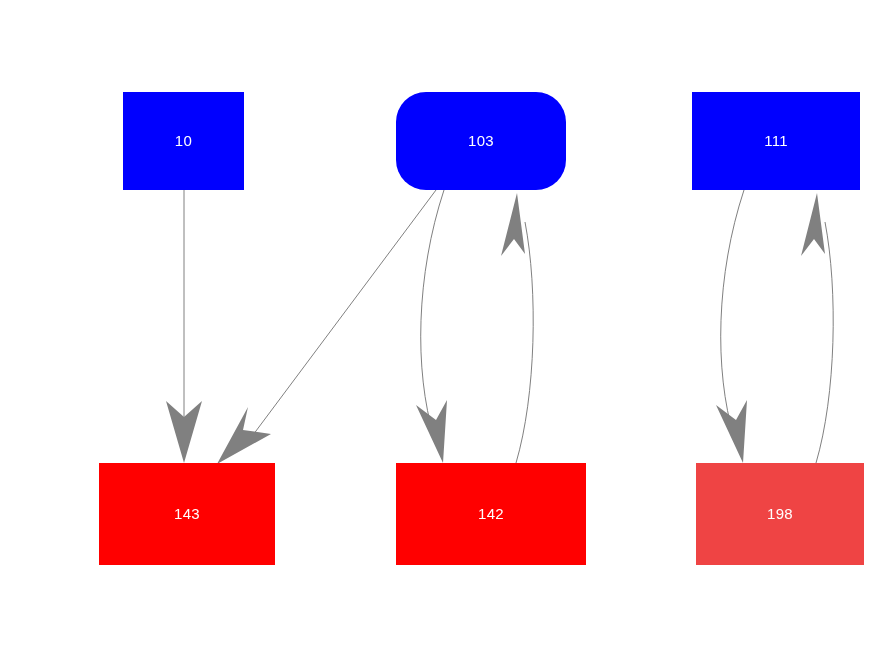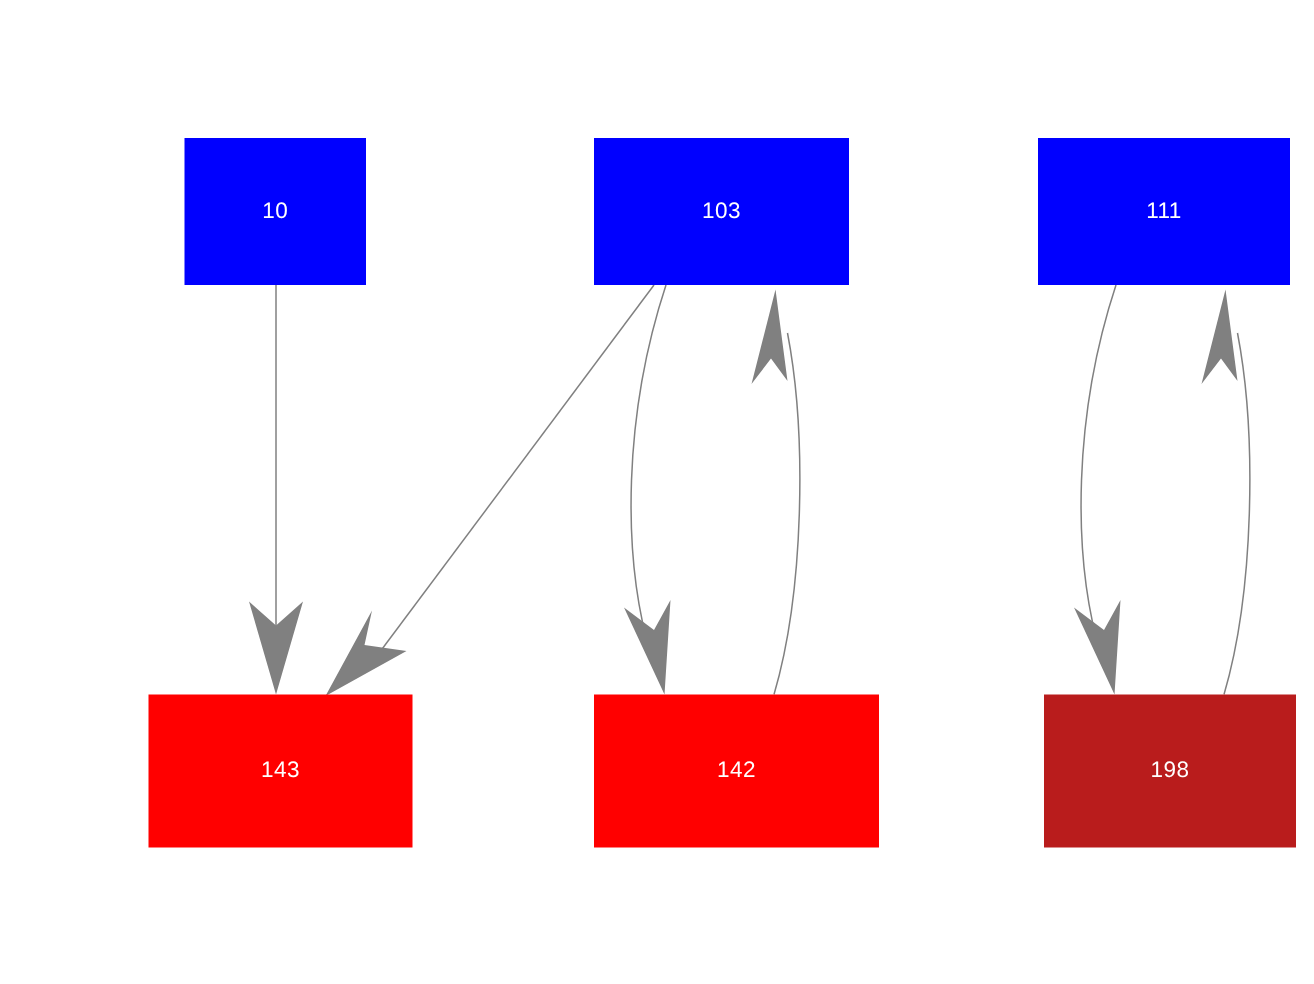--- a/index.html
+++ b/index.html
@@ -78,29 +78,29 @@
 
     <g>
       <path d="M 772 463 C 792 395, 794 290, 781 222" stroke="#808080" stroke-width="1" fill="none"></path>
       <polygon points="773,193 781,254 770,239 757,256" fill="#808080"></polygon>
     </g>
   </svg>
 
   <div class="node" id="node-0" style="left: 79px; top: 92px; width: 121px; height: 98px; background: rgb(0, 0, 255);">
     <span class="node-label" style="color: rgb(255, 255, 255);">10</span>
   </div>
-  <div class="node" id="node-1" style="left: 352px; top: 92px; width: 170px; height: 98px; background: rgb(0, 0, 255);">
+  <div class="node" id="node-1" style="left: 352px; top: 92px; width: 170px; height: 98px; background: rgb(0, 0, 255); border-radius: 30px;">
     <span class="node-label" style="color: rgb(255, 255, 255);">103</span>
   </div>
   <div class="node" id="node-2" style="left: 648px; top: 92px; width: 168px; height: 98px; background: rgb(0, 0, 255);">
     <span class="node-label" style="color: rgb(255, 255, 255);">111</span>
   </div>
   <div class="node" id="node-3" style="left: 55px; top: 463px; width: 176px; height: 102px; background: rgb(255, 0, 0);">
     <span class="node-label" style="color: rgb(255, 255, 255);">143</span>
   </div>
   <div class="node" id="node-4" style="left: 352px; top: 463px; width: 190px; height: 102px; background: rgb(255, 0, 0);">
     <span class="node-label" style="color: rgb(255, 255, 255);">142</span>
   </div>
-  <div class="node" id="node-5" style="left: 652px; top: 463px; width: 168px; height: 102px; background: #b91c1c;">
+  <div class="node" id="node-5" style="left: 652px; top: 463px; width: 168px; height: 102px; background: #ef4444;">
     <span class="node-label" style="color: rgb(255, 255, 255);">198</span>
   </div>
 
 </div>
 
 </body></html>

